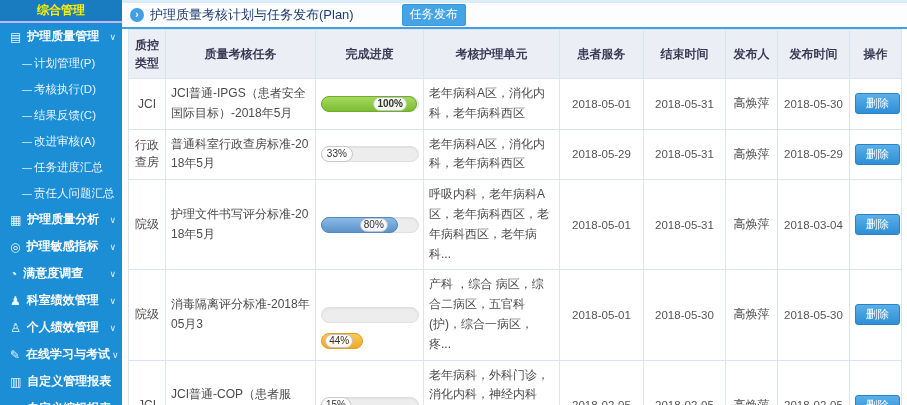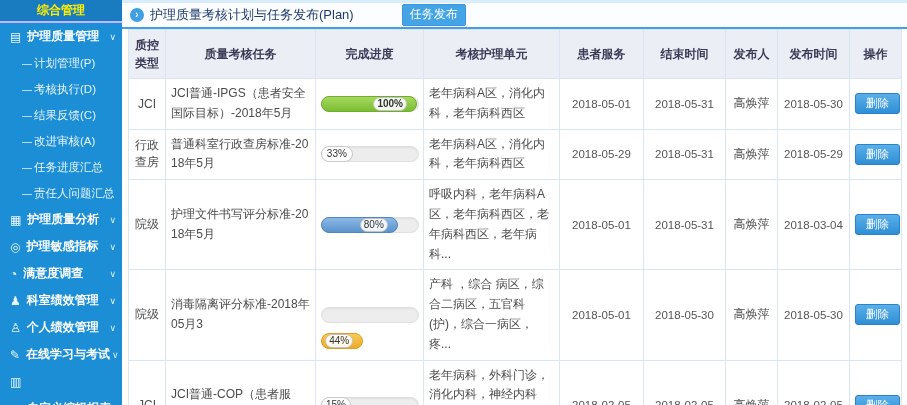--- a/index.html
+++ b/index.html
@@ -116,20 +116,21 @@
       <span class="g-label">个人绩效管理</span>
       <span class="g-chev">∨</span>
     </div>
     <div class="side-group">
       <span class="g-icon">✎</span>
       <span class="g-label">在线学习与考试</span>
       <span class="g-chev">∨</span>
     </div>
     <div class="side-group">
       <span class="g-icon">▥</span>
+      <span class="g-label">自定义管理报表</span>
       <span class="g-chev"></span>
     </div>
     <div class="side-group">
       <span class="g-icon">▧</span>
       <span class="g-label">自定义编辑报表</span>
       <span class="g-chev">∨</span>
     </div>
   </div>
 
   <div class="main">

